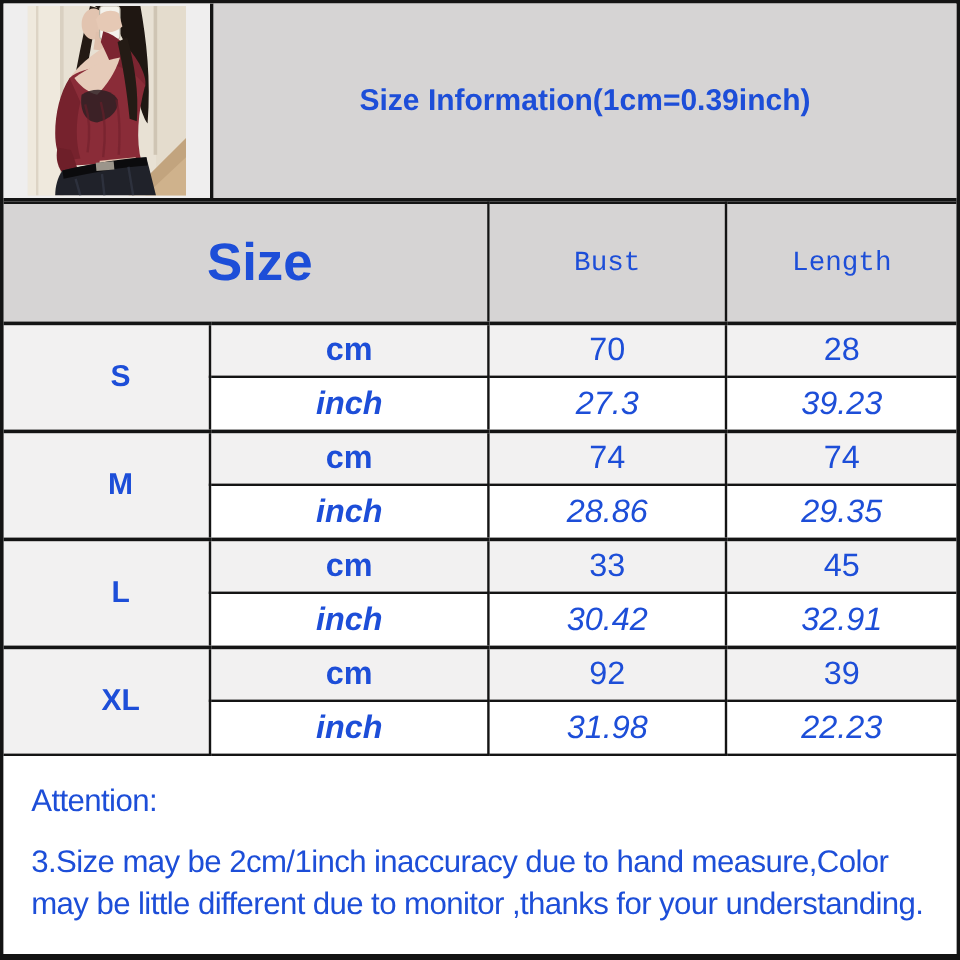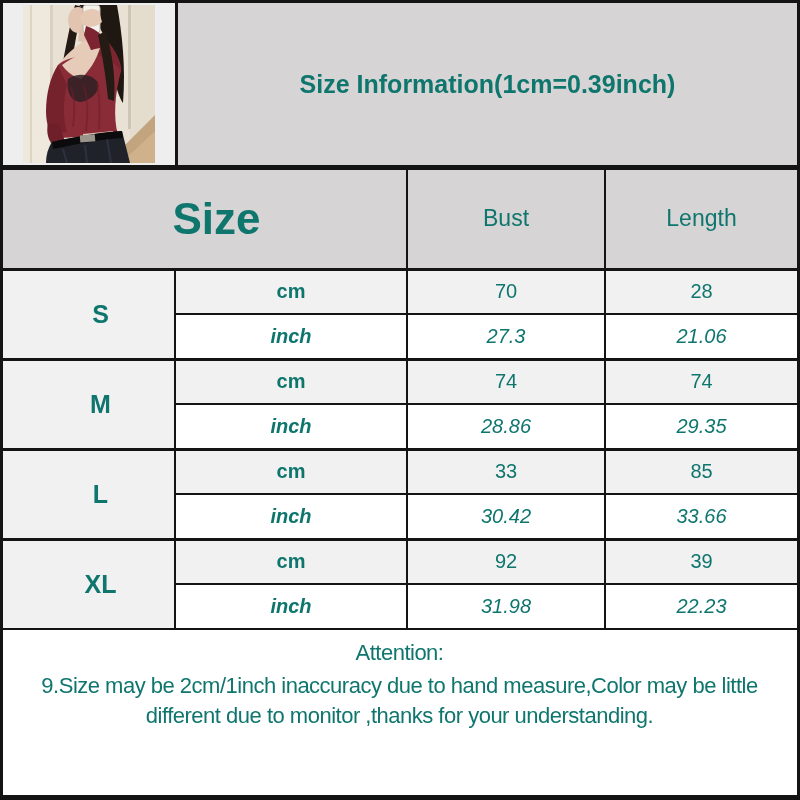--- a/index.html
+++ b/index.html
@@ -1,50 +1,50 @@
 <!DOCTYPE html>
 <html><head>
 <meta charset="utf-8">
 <style>
   html,body{margin:0;padding:0;background:#ffffff;}
   .frame{
     width:800px;height:800px;box-sizing:border-box;
     border:3px solid #141414;border-bottom-width:5px;
     display:flex;flex-direction:column;
-    font-family:"Liberation Sans",sans-serif;color:#0f766e;background:#fff;
+    font-family:"Liberation Sans",sans-serif;color:#1d4ed8;background:#fff;
   }
   
   .top{flex:0 0 auto;height:162px;display:flex;border-bottom:3px solid #141414;}
   .photo-cell{
     flex:0 0 172px;border-right:3px solid #141414;background:#efeeee;
     display:flex;align-items:center;justify-content:center;overflow:hidden;
   }
   .title-cell{
     flex:1;background:#d6d4d4;display:flex;align-items:center;justify-content:center;
     font-weight:bold;font-size:25px;
   }
   
   table.size-table{flex:0 0 auto;width:100%;border-collapse:collapse;table-layout:fixed;}
   .size-table td{
     border:2px solid #141414;text-align:center;vertical-align:middle;
-    padding:0;font-size:20px;overflow:hidden;
+    padding:0;font-size:27px;overflow:hidden;
   }
   tr.head-row{height:100px;}
   td.size-head{background:#d6d4d4;font-size:44px;font-weight:bold;}
-  td.col-head{background:#d6d4d4;font-size:23px;}
+  td.col-head{background:#d6d4d4;font-size:23px;font-family:Liberation Mono, monospace;}
   tr.sub-row{height:45px;}
   tr.cm-row td{background:#f2f1f1;border-top:3px solid #141414;}
   tr.inch-row td{background:#ffffff;font-style:italic;}
   td.unit-cell{font-weight:bold;}
   td.size-label{background:#b5b2b2;font-weight:bold;font-size:25px;}
   td.no-l{border-left:0;padding-left:24px;}
   td.no-r{border-right:0;}
   
   .attention{flex:1;background:#ffffff;padding:4px 8px 0 7px;}
-  .attention p{margin:4px;font-size:22px;line-height:1.34;letter-spacing:-0.5px;text-align:center;}
+  .attention p{margin:16px;font-size:26px;line-height:1.34;letter-spacing:-0.5px;}
 </style>
 </head>
 <body>
 
 <div class="frame">
 
   <div class="top">
     <div class="photo-cell">
       <svg width="132" height="158" viewBox="0 0 132 158" role="img">
 
@@ -111,59 +111,59 @@
 
       <tr class="sub-row cm-row">
         <td class="size-label no-l" rowspan="2">S</td>
         <td class="unit-cell">cm</td>
         <td>70</td>
         <td class="no-r">28</td>
       </tr>
       <tr class="sub-row inch-row">
         <td class="unit-cell">inch</td>
         <td>27.3</td>
-        <td class="no-r">21.06</td>
+        <td class="no-r">39.23</td>
       </tr>
 
       <tr class="sub-row cm-row">
         <td class="size-label no-l" rowspan="2">M</td>
         <td class="unit-cell">cm</td>
         <td>74</td>
         <td class="no-r">74</td>
       </tr>
       <tr class="sub-row inch-row">
         <td class="unit-cell">inch</td>
         <td>28.86</td>
         <td class="no-r">29.35</td>
       </tr>
 
       <tr class="sub-row cm-row">
         <td class="size-label no-l" rowspan="2">L</td>
         <td class="unit-cell">cm</td>
         <td>33</td>
-        <td class="no-r">85</td>
+        <td class="no-r">45</td>
       </tr>
       <tr class="sub-row inch-row">
         <td class="unit-cell">inch</td>
         <td>30.42</td>
-        <td class="no-r">33.66</td>
+        <td class="no-r">32.91</td>
       </tr>
 
       <tr class="sub-row cm-row">
         <td class="size-label no-l" rowspan="2">XL</td>
         <td class="unit-cell">cm</td>
         <td>92</td>
         <td class="no-r">39</td>
       </tr>
       <tr class="sub-row inch-row">
         <td class="unit-cell">inch</td>
         <td>31.98</td>
         <td class="no-r">22.23</td>
       </tr>
     </tbody>
   </table>
 
   <div class="attention">
     <p>Attention:</p>
-    <p>9.Size may be 2cm/1inch inaccuracy due to hand measure,Color may be little different due to monitor ,thanks for your understanding.</p>
+    <p>3.Size may be 2cm/1inch inaccuracy due to hand measure,Color may be little different due to monitor ,thanks for your understanding.</p>
   </div>
 
 </div>
 
 </body></html>

